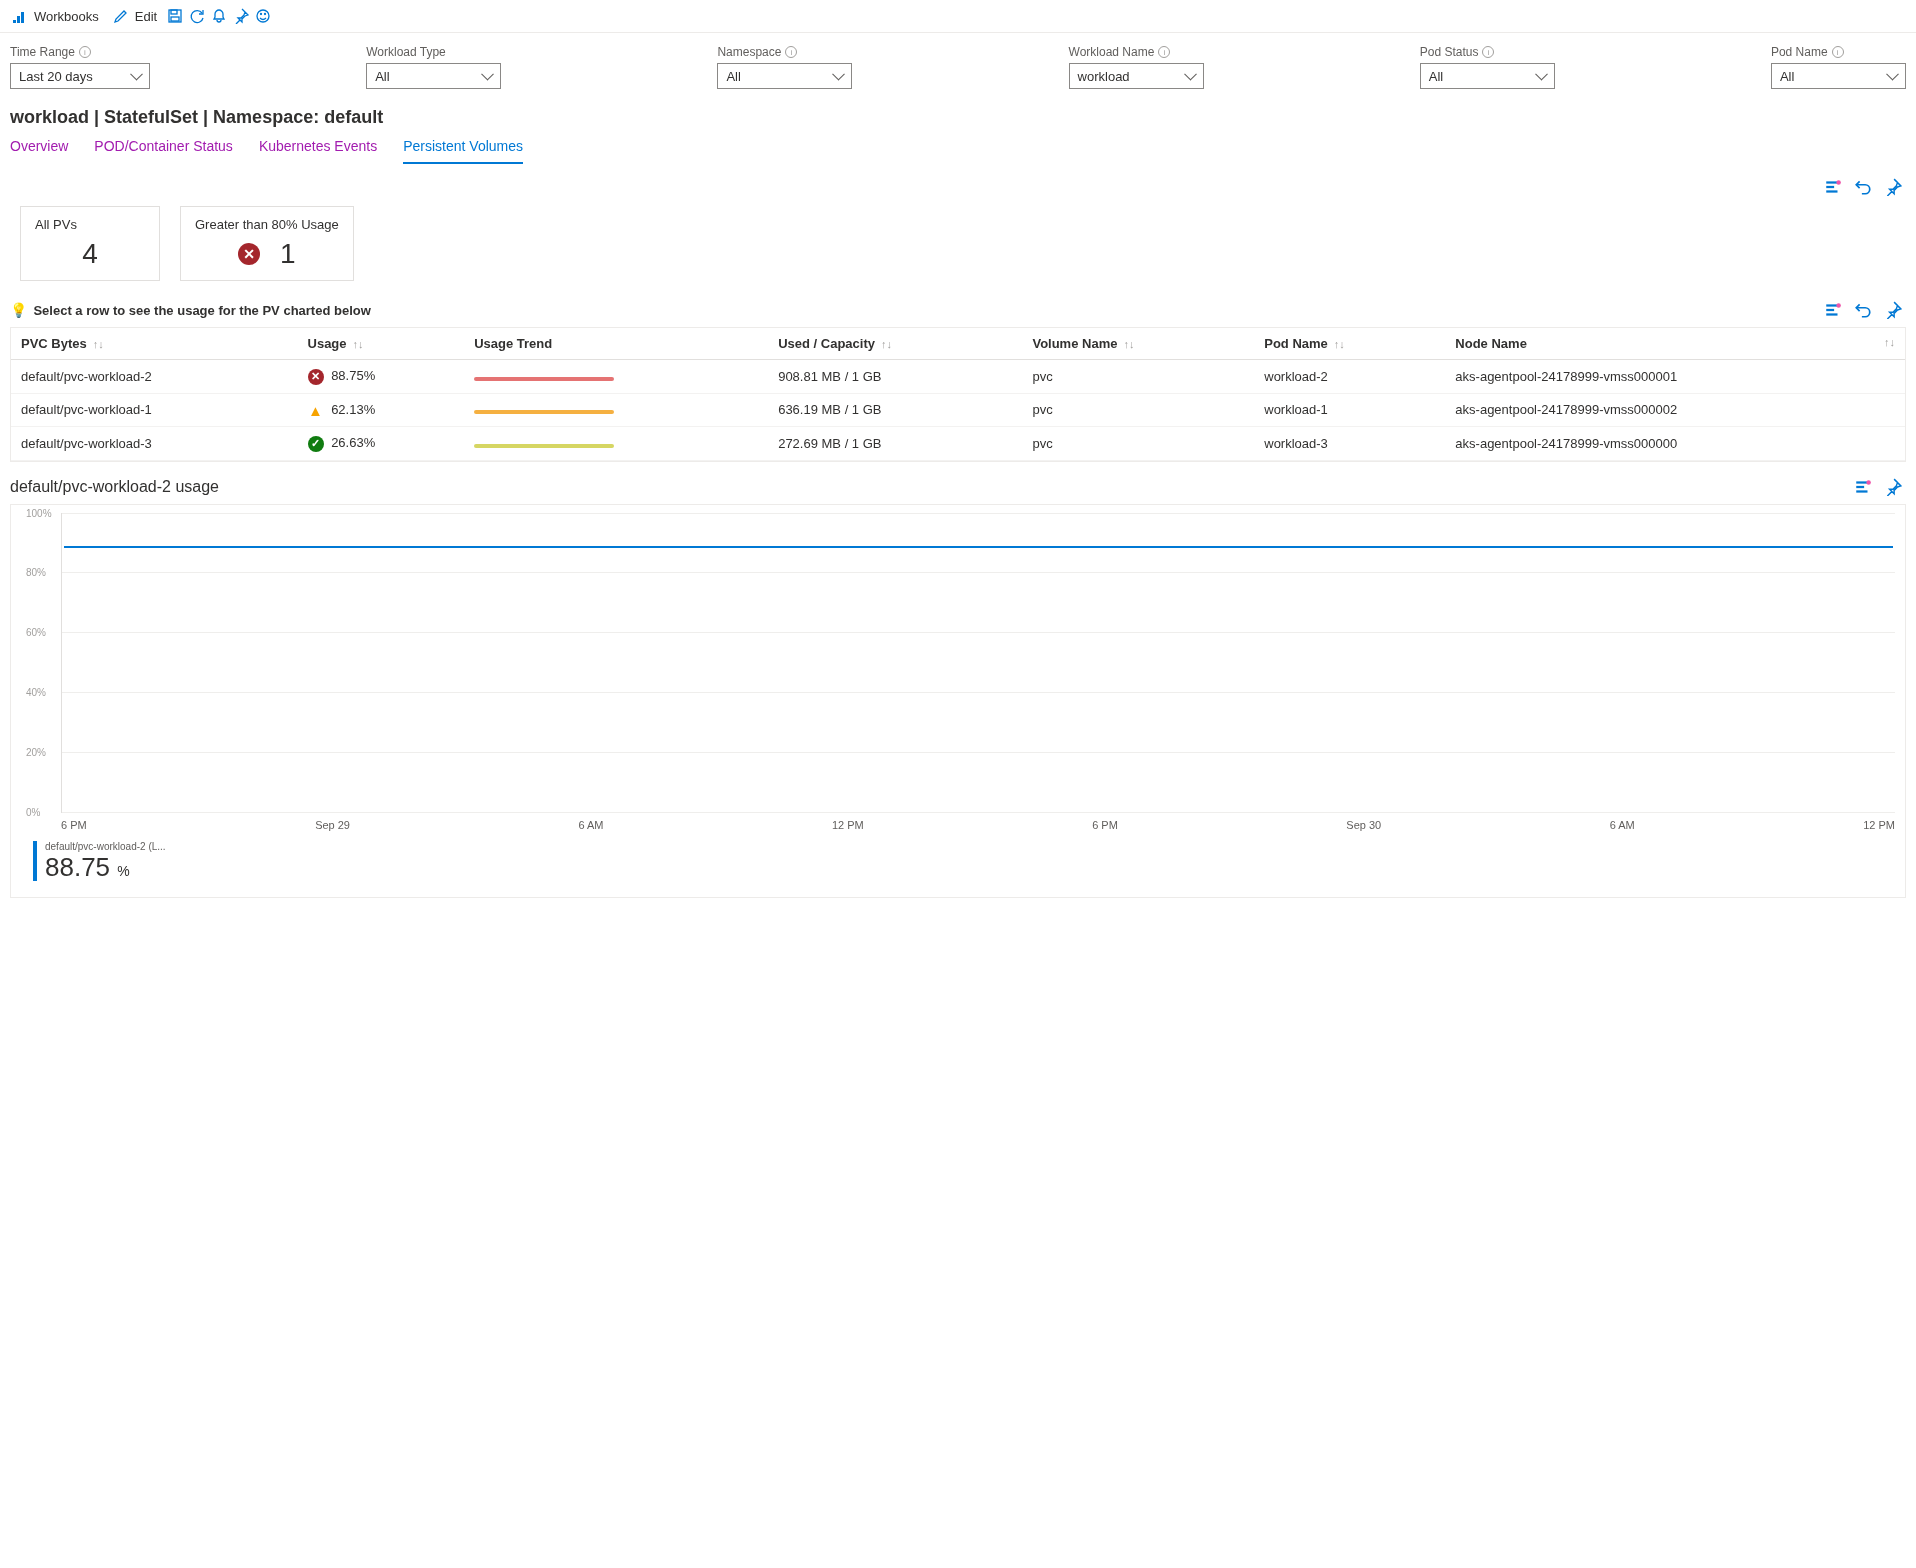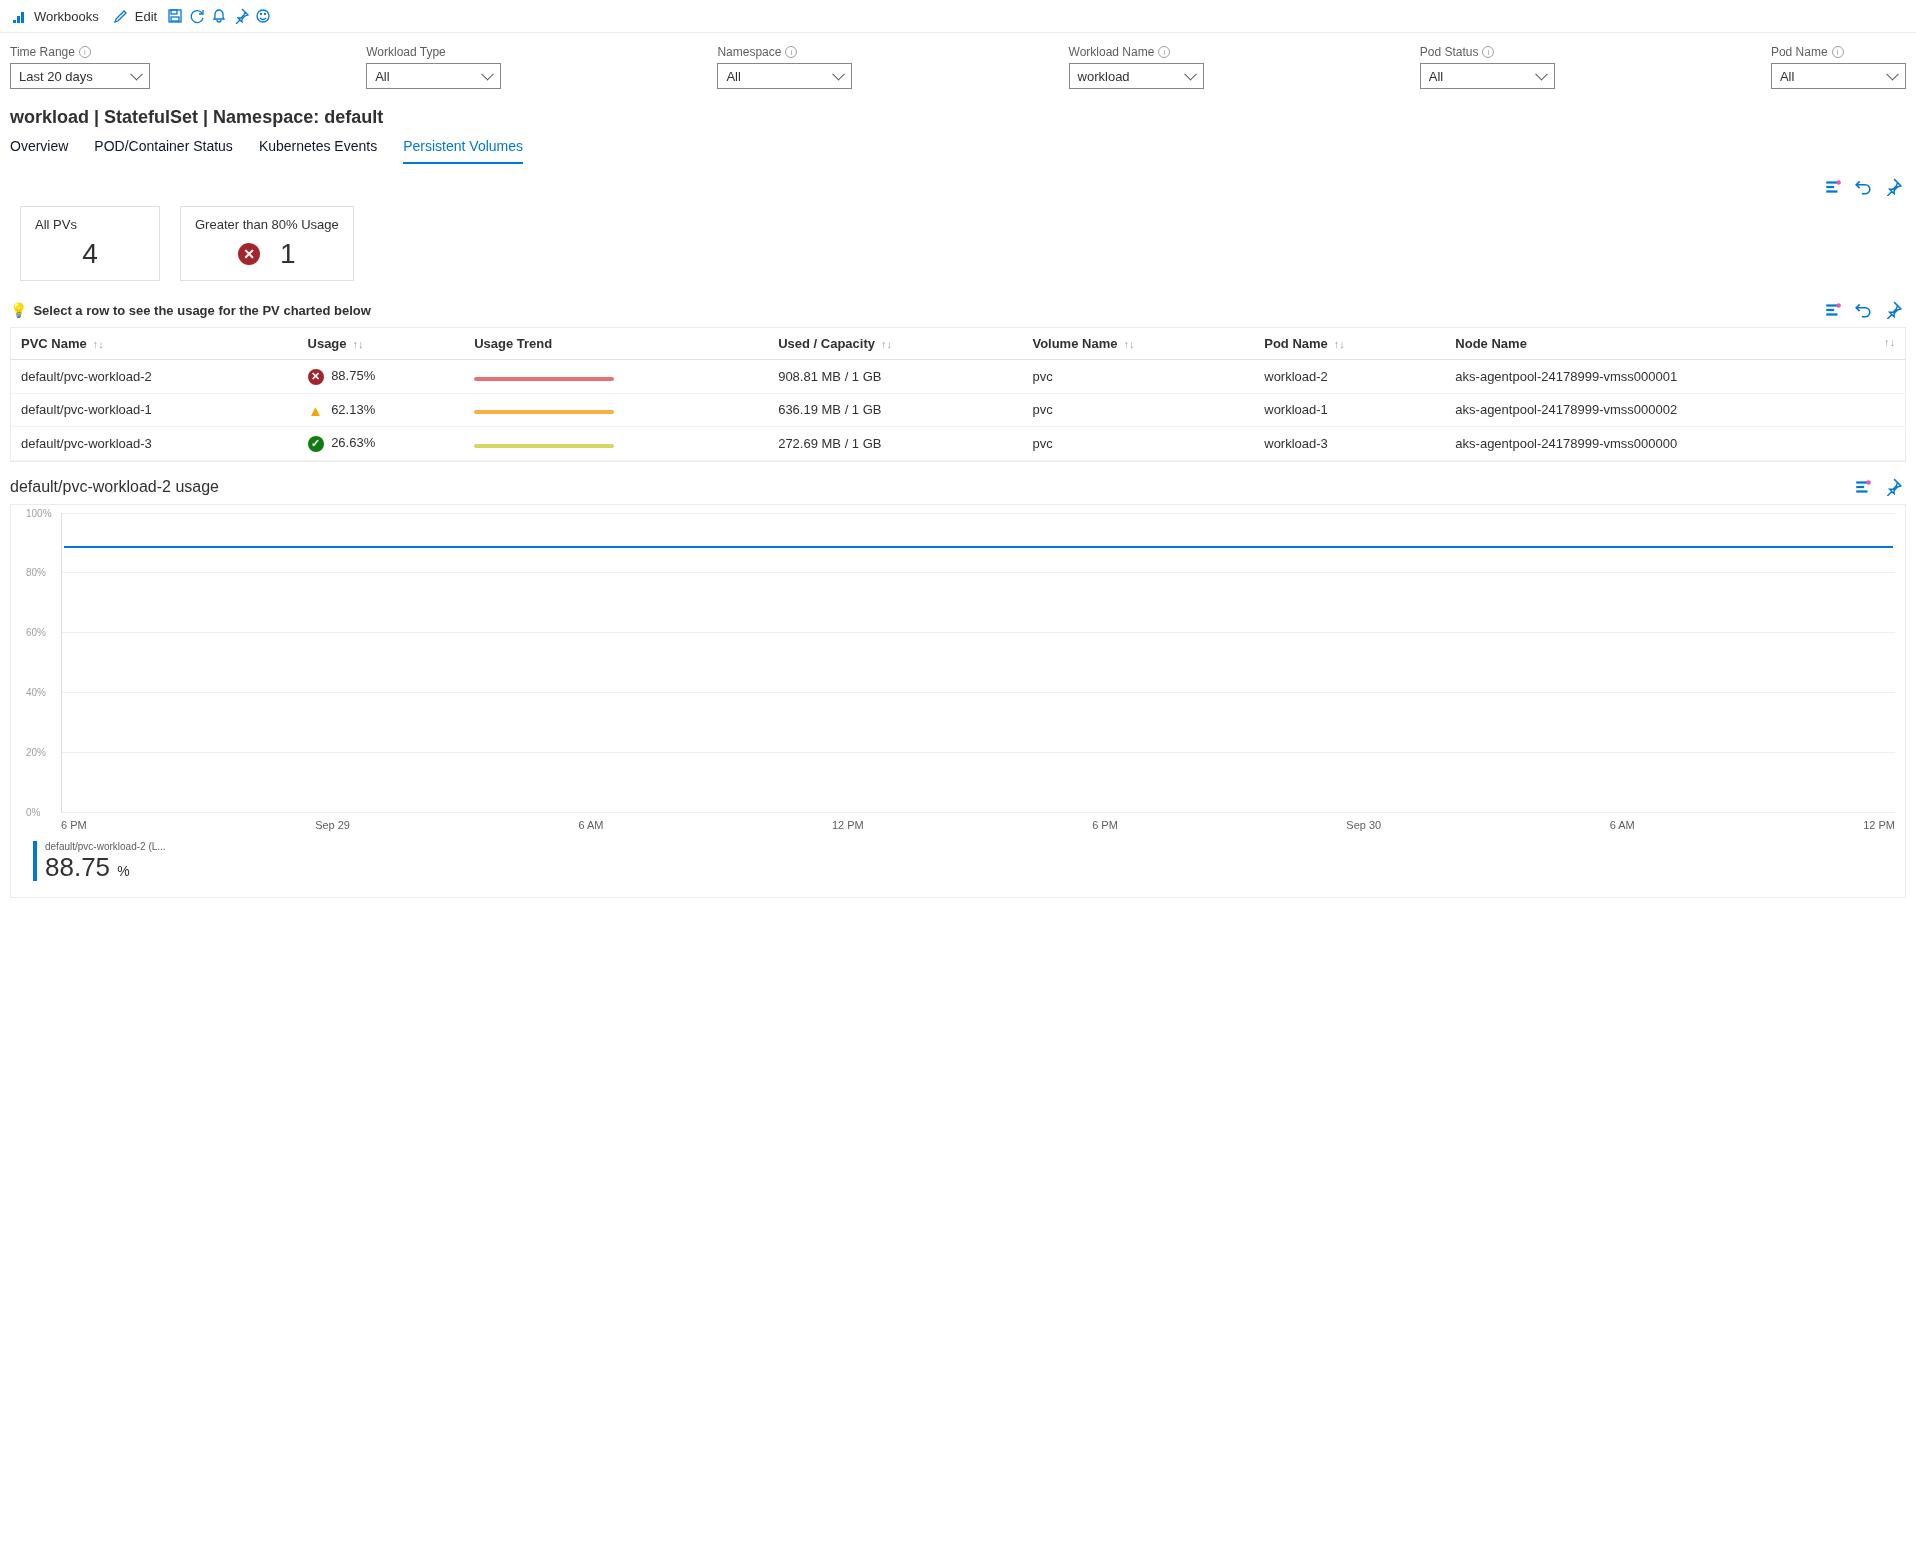--- a/index.html
+++ b/index.html
@@ -18,21 +18,21 @@
   .info-icon { width: 12px; height: 12px; border: 1px solid #a19f9d; border-radius: 50%; display: inline-flex; align-items:center; justify-content:center; font-size:8px; color:#a19f9d; }
   .select { border: 1px solid #8a8886; background: #fff; height: 26px; padding: 0 24px 0 8px; font-size: 13px; position: relative; min-width: 140px; display:flex; align-items:center; }
   .select::after { content: ""; position: absolute; right: 8px; top: 50%; width: 8px; height: 8px; border-right: 1.5px solid #605e5c; border-bottom: 1.5px solid #605e5c; transform: translateY(-70%) rotate(45deg); }
   .w140{min-width:140px}.w135{min-width:135px}
 
   
   .page-title { font-size: 18px; font-weight: 600; padding: 10px 10px 6px 10px; }
 
   
   .tabs { display: flex; gap: 26px; padding: 4px 10px 0 10px; border-bottom: none; }
-  .tab { padding-bottom: 8px; color: #0f172a; font-size: 14px; cursor: pointer; }
+  .tab { padding-bottom: 8px; color: #a21caf; font-size: 14px; cursor: pointer; }
   .tab.active { color: #0078d4; border-bottom: 2px solid #0078d4; }
 
   
   .section-actions { display:flex; justify-content:flex-end; gap:12px; padding: 14px 14px 6px 10px; }
   .section-actions .act { width:18px; height:18px; color:#0078d4; cursor:pointer; display:inline-flex; align-items:center; justify-content:center;}
   .section-actions .act svg { width:18px; height:18px; }
 
   
   .cards { display: flex; gap: 20px; padding: 4px 20px 10px 20px; }
   .card { border: 1px solid #e1dfdd; padding: 10px 14px; min-width: 140px; }
@@ -260,21 +260,21 @@
           <path d="M9 1l6 6-3 1-3 3 0 3-2-2-4 4 4-4-2-2 3 0 3-3 1-3-3-3z"></path>
         </svg>
       </span>
   </div>
 </div>
 
 <div class="table-wrap">
   <table>
     <thead>
       <tr>
-        <th><span>PVC Name</span><span class="sort-icons">↑↓</span></th>
+        <th><span>PVC Bytes</span><span class="sort-icons">↑↓</span></th>
         <th><span>Usage</span><span class="sort-icons">↑↓</span></th>
         <th><span>Usage Trend</span></th>
         <th><span>Used / Capacity</span><span class="sort-icons">↑↓</span></th>
         <th><span>Volume Name</span><span class="sort-icons">↑↓</span></th>
         <th><span>Pod Name</span><span class="sort-icons">↑↓</span></th>
         <th><span>Node Name</span><span class="sort-icons" style="float:right">↑↓</span></th>
       </tr>
     </thead>
     <tbody id="pv-tbody">
         <tr>

